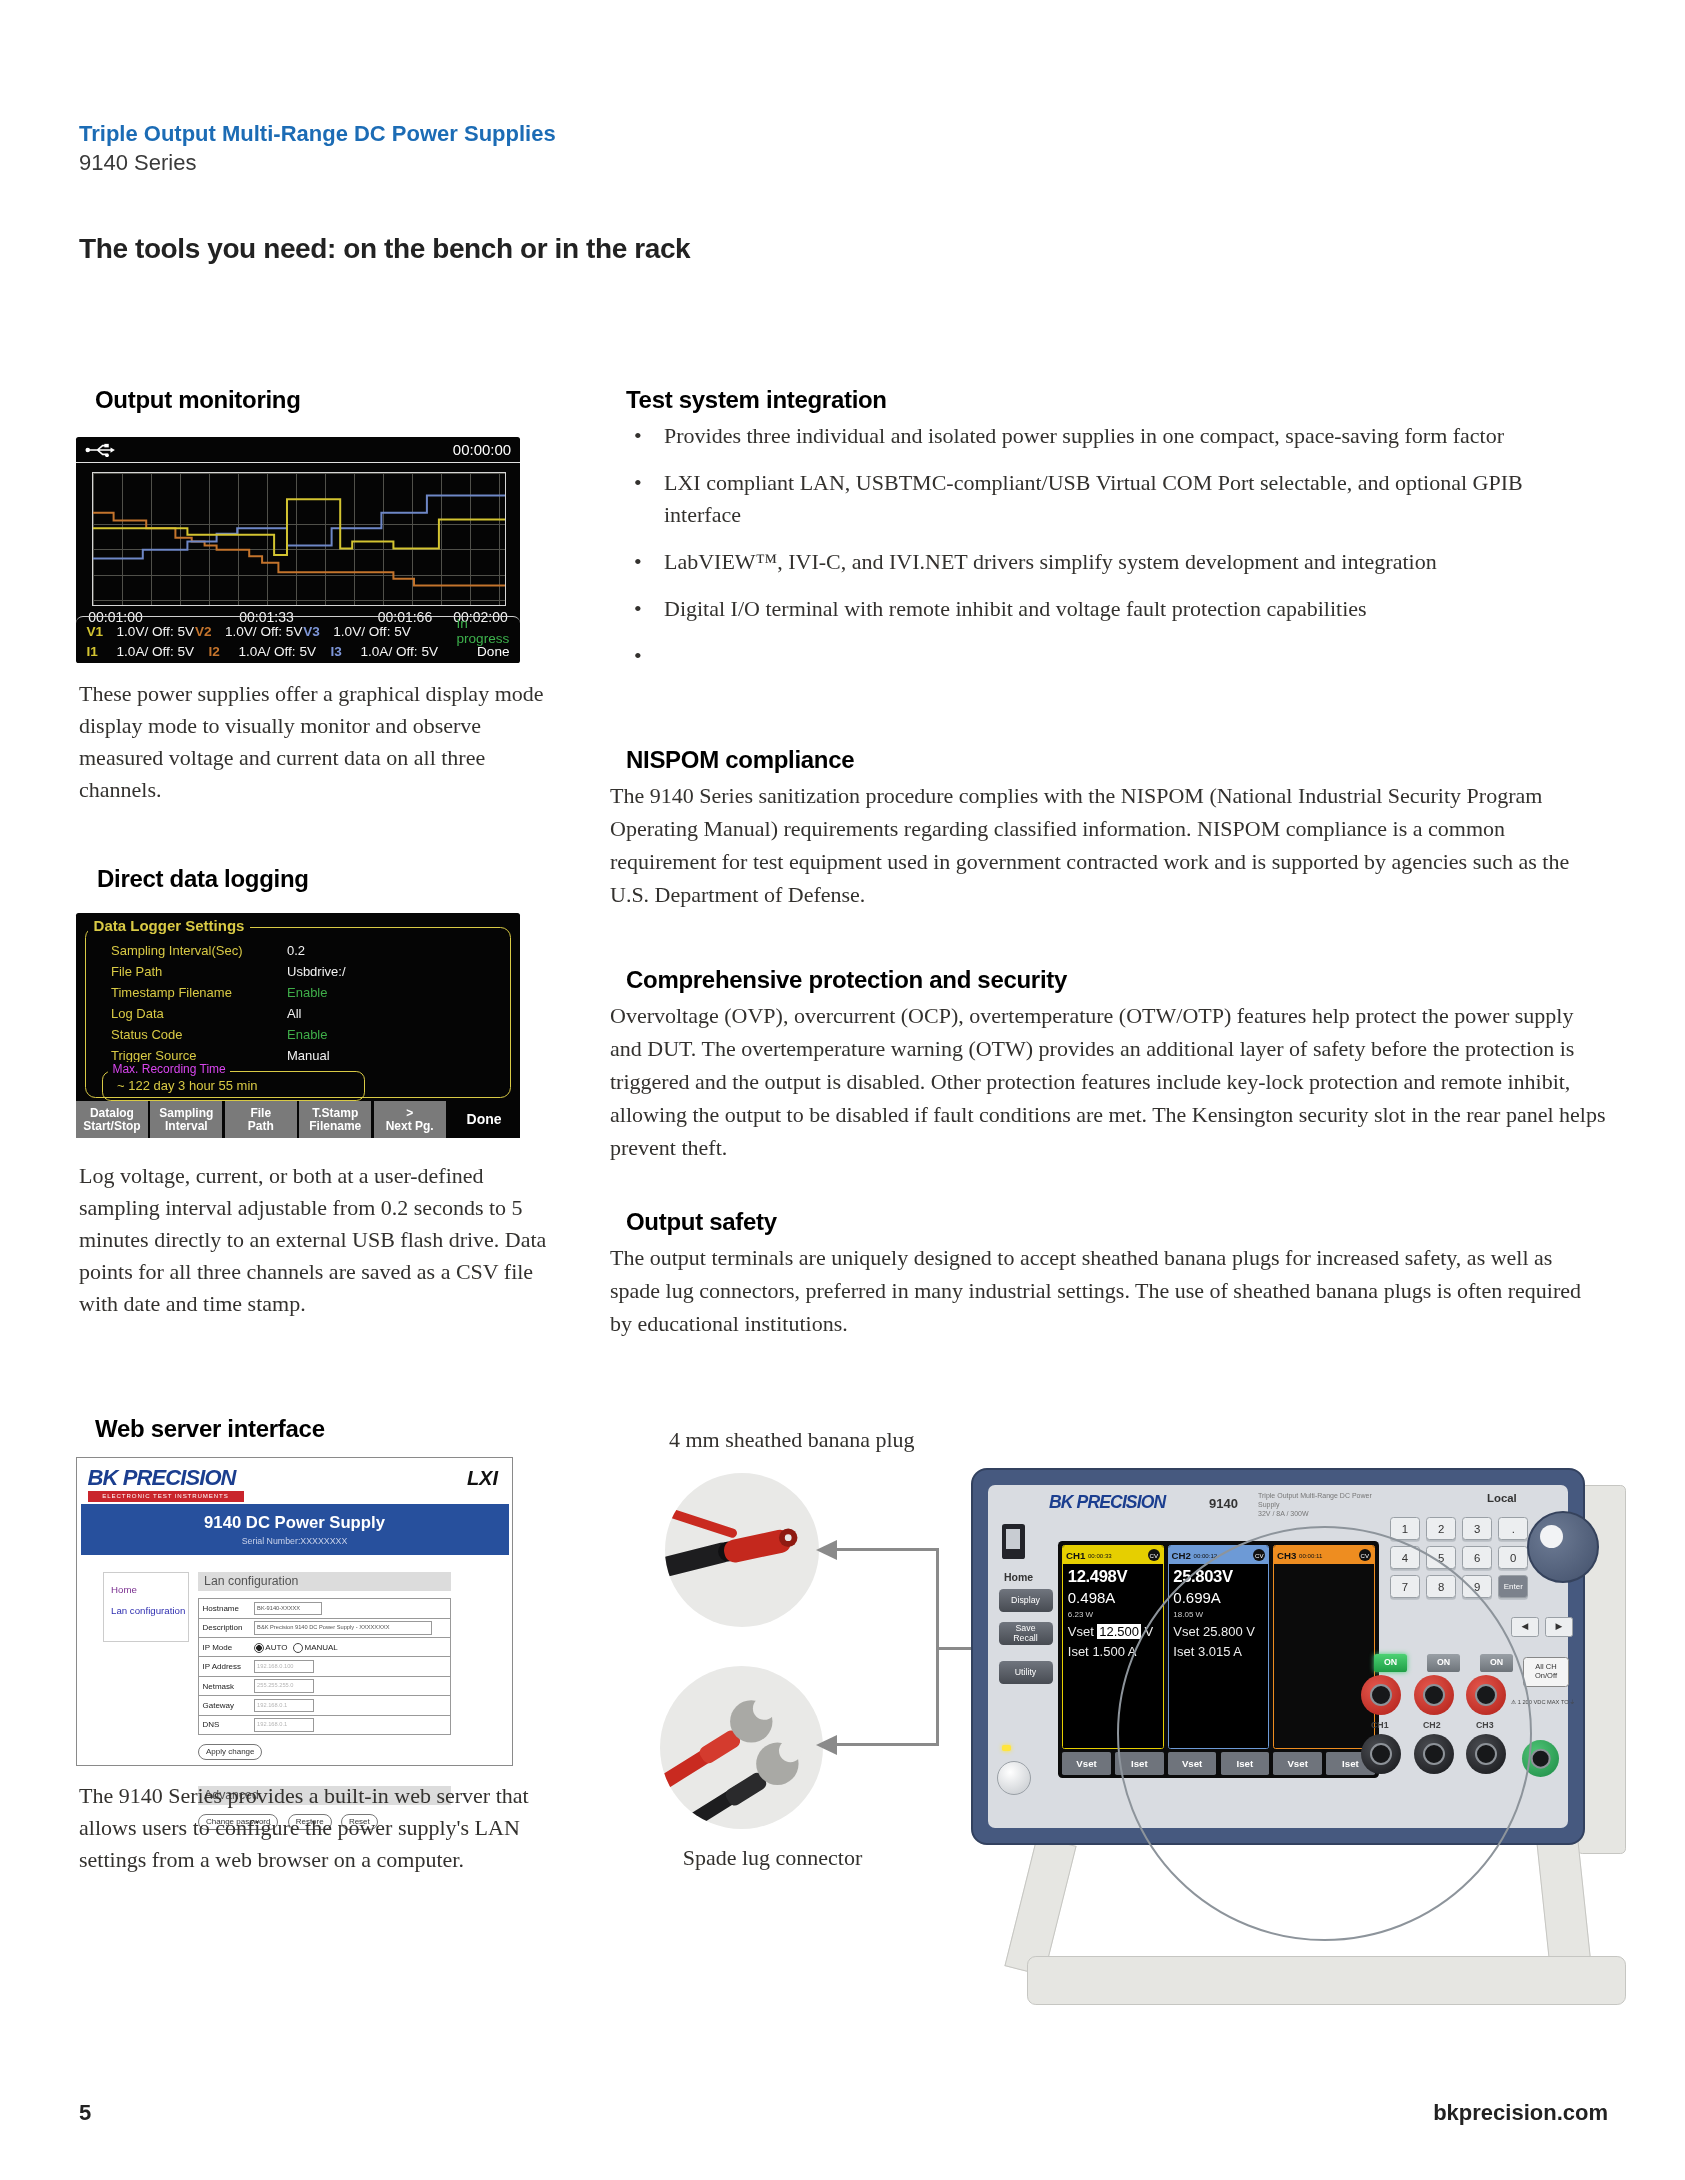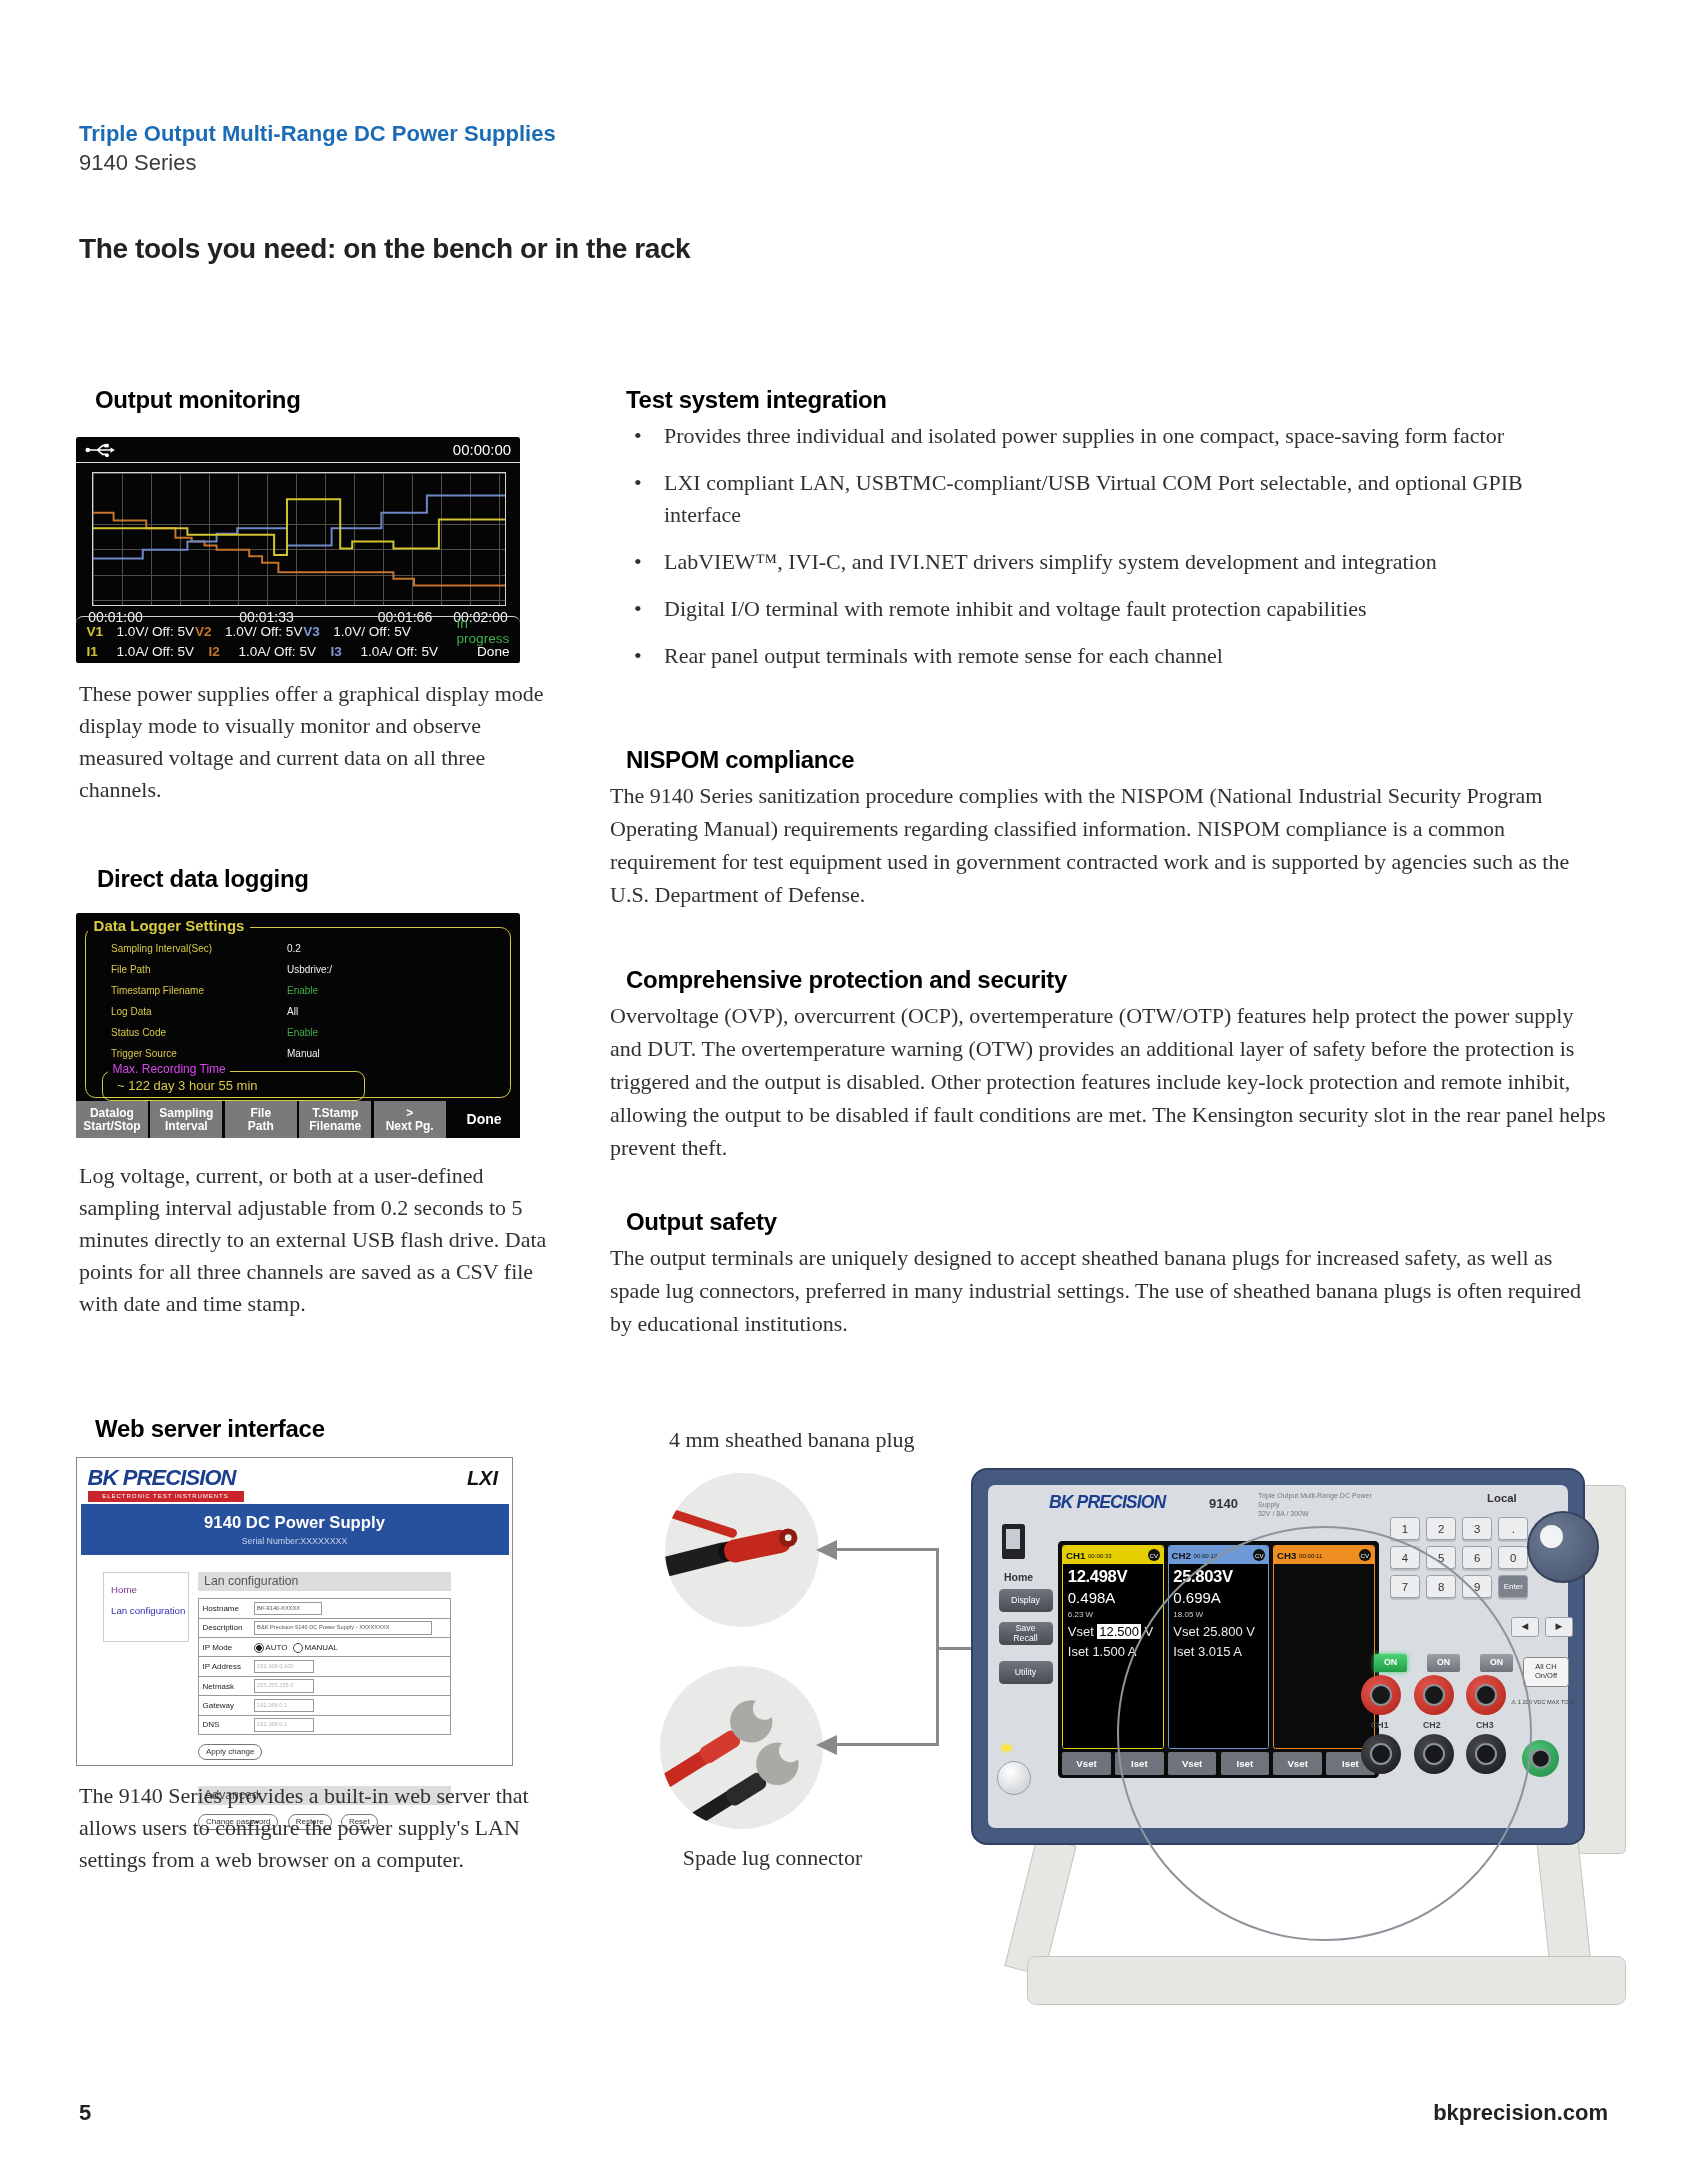--- a/index.html
+++ b/index.html
@@ -34,21 +34,21 @@
   .leg-id{width:30px;font-weight:700;}
   .leg-val{color:#f4f4f4;}
   .c-y{color:#d3c431;} .c-o{color:#c4742c;} .c-b{color:#7d96d8;}
   .leg-status{margin-left:auto;} .st-green{color:#3db14c;margin-left:23px;} .st-white{color:#fff;}
   
   .dlg{background:#050505;border-radius:2.6px;}
   .dlg-frame{position:absolute;left:8.8px;right:8.8px;top:14px;bottom:40px;
              border:1.8px solid #d9ca45;border-radius:10.5px;}
   .dlg-title{position:absolute;left:12.3px;top:3.5px;background:#050505;padding:0 5.3px;
              color:#d9ca45;font-weight:700;font-size:15px;}
-  .dlg-row{position:absolute;left:35px;right:17.6px;height:21px;font-size:10px;}
+  .dlg-row{position:absolute;left:35px;right:17.6px;height:21px;font-size:13px;}
   .dlg-label{position:absolute;left:0;color:#d9ca45;}
   .dlg-value{position:absolute;left:176px;color:#f2f2f2;}
   .dlg-value.green{color:#3fae49;}
   .dlg-maxlabel{position:absolute;left:32px;top:149px;background:#050505;padding:0 4.4px;
                 color:#d946ef;font-size:12px;z-index:2;}
   .dlg-maxbox{position:absolute;left:26px;top:158px;width:263px;height:30px;border:1.8px solid #d9ca45;
               border-radius:8.8px;color:#d9ca45;font-size:13px;line-height:28px;padding-left:14px;box-sizing:border-box;}
   .dlg-keys{position:absolute;left:0;right:0;bottom:0;height:37px;display:flex;gap:2.6px;}
   .dlg-key{flex:1;background:#7a7a7a;color:#fff;font-weight:700;font-size:12px;line-height:13px;
            display:flex;flex-direction:column;align-items:center;justify-content:center;cursor:pointer;}
@@ -354,21 +354,20 @@
   <li>
       <span class="dot">•</span>
       <span>LabVIEW™, IVI-C, and IVI.NET drivers simplify system development and integration</span>
     </li>
   <li>
       <span class="dot">•</span>
       <span>Digital I/O terminal with remote inhibit and voltage fault protection capabilities</span>
     </li>
   <li>
       <span class="dot">•</span>
-      <span>Rear panel output terminals with remote sense for each channel</span>
     </li>
 </ul>
 
 <div class="abs h-sec" style="left:610px;top:746px;">NISPOM compliance</div>
 <div class="abs serif" style="left:610px;top:779px;width:990px;line-height:33px;">The 9140 Series sanitization procedure complies with the NISPOM (National Industrial Security Program Operating Manual) requirements regarding classified information. NISPOM compliance is a common requirement for test equipment used in government contracted work and is supported by agencies such as the U.S. Department of Defense.</div>
 
 <div class="abs h-sec" style="left:610px;top:966px;">Comprehensive protection and security</div>
 <div class="abs serif" style="left:610px;top:999px;width:996px;line-height:33px;">Overvoltage (OVP), overcurrent (OCP), overtemperature (OTW/OTP) features help protect the power supply and DUT. The overtemperature warning (OTW) provides an additional layer of safety before the protection is triggered and the output is disabled. Other protection features include key-lock protection and remote inhibit, allowing the output to be disabled if fault conditions are met. The Kensington security slot in the rear panel helps prevent theft.</div>
 
 <div class="abs h-sec" style="left:610px;top:1208px;">Output safety</div>

